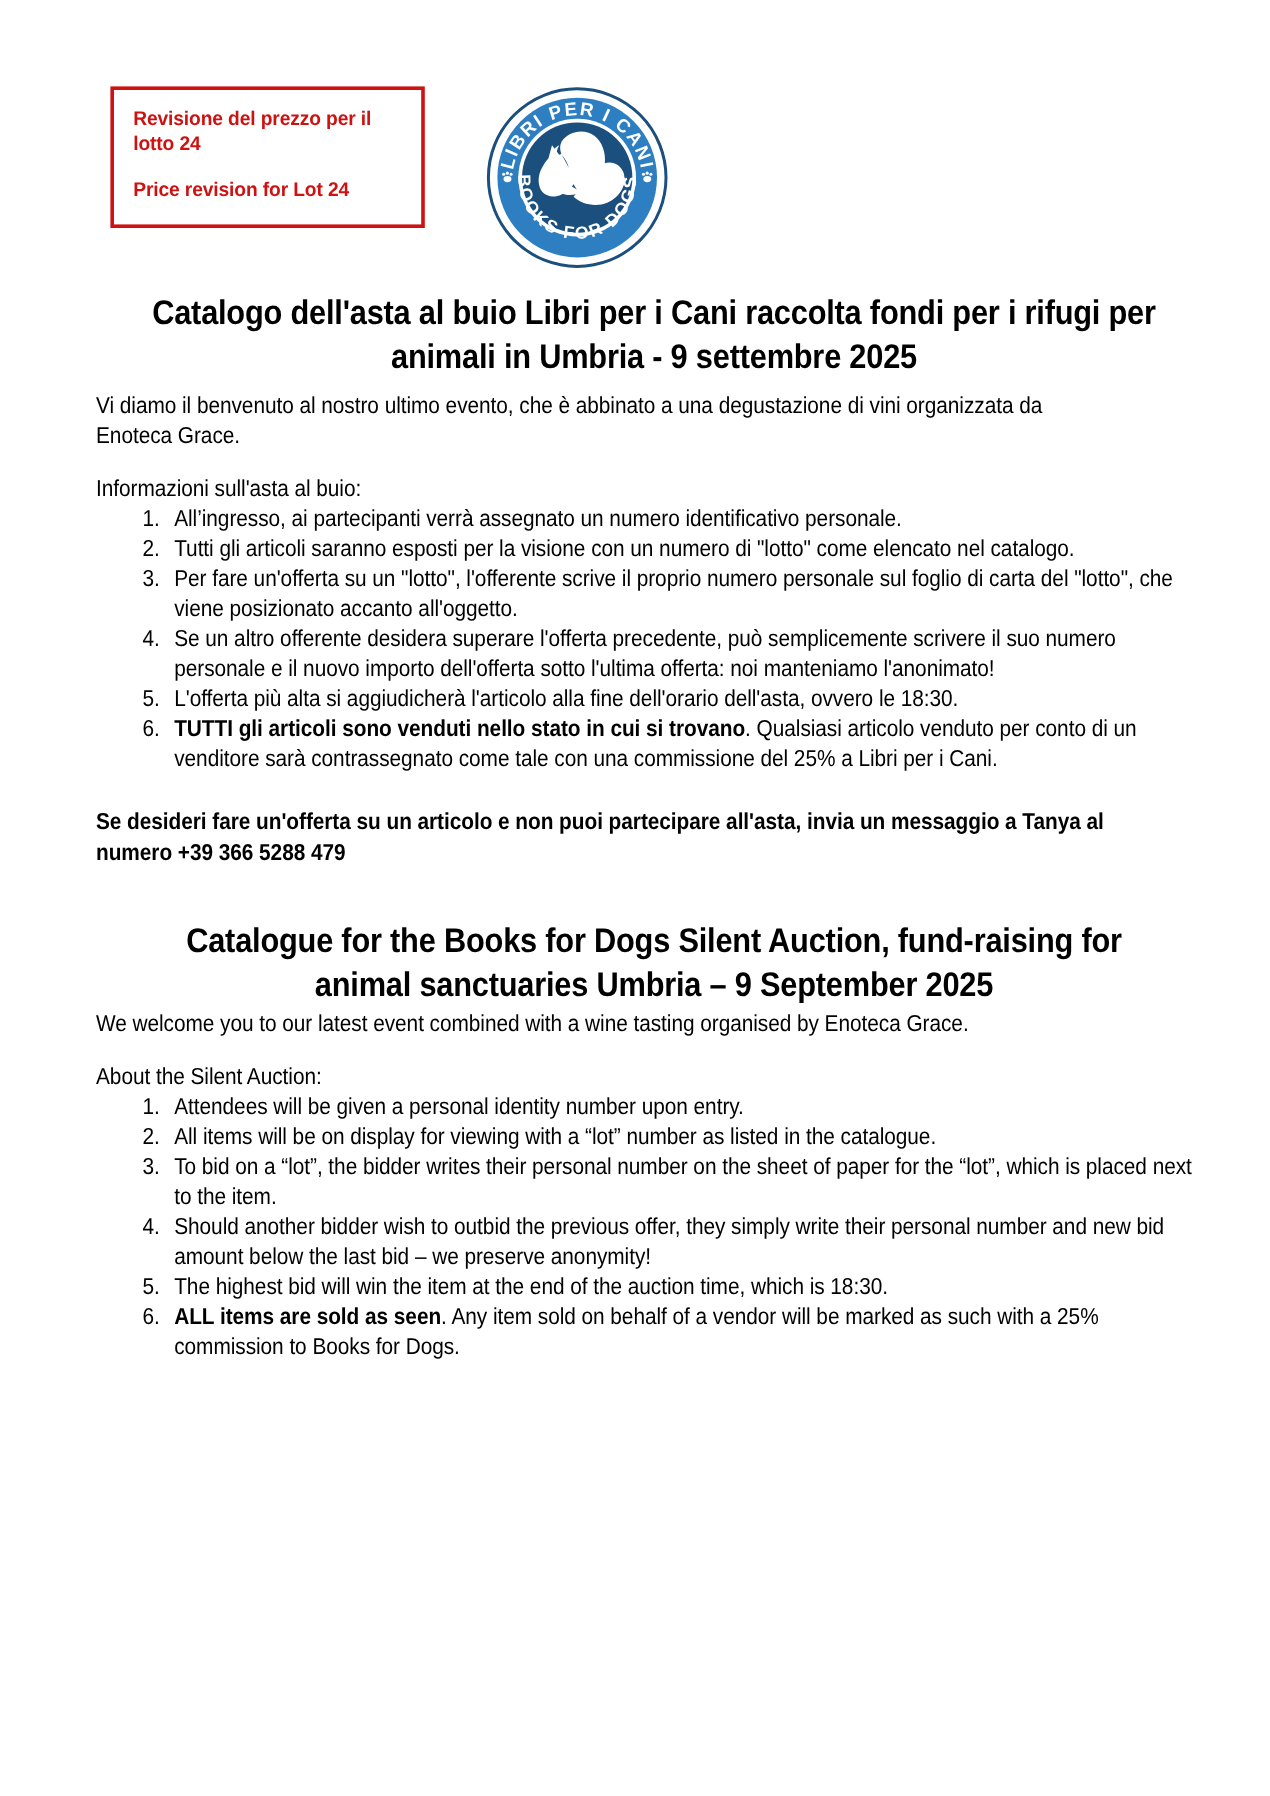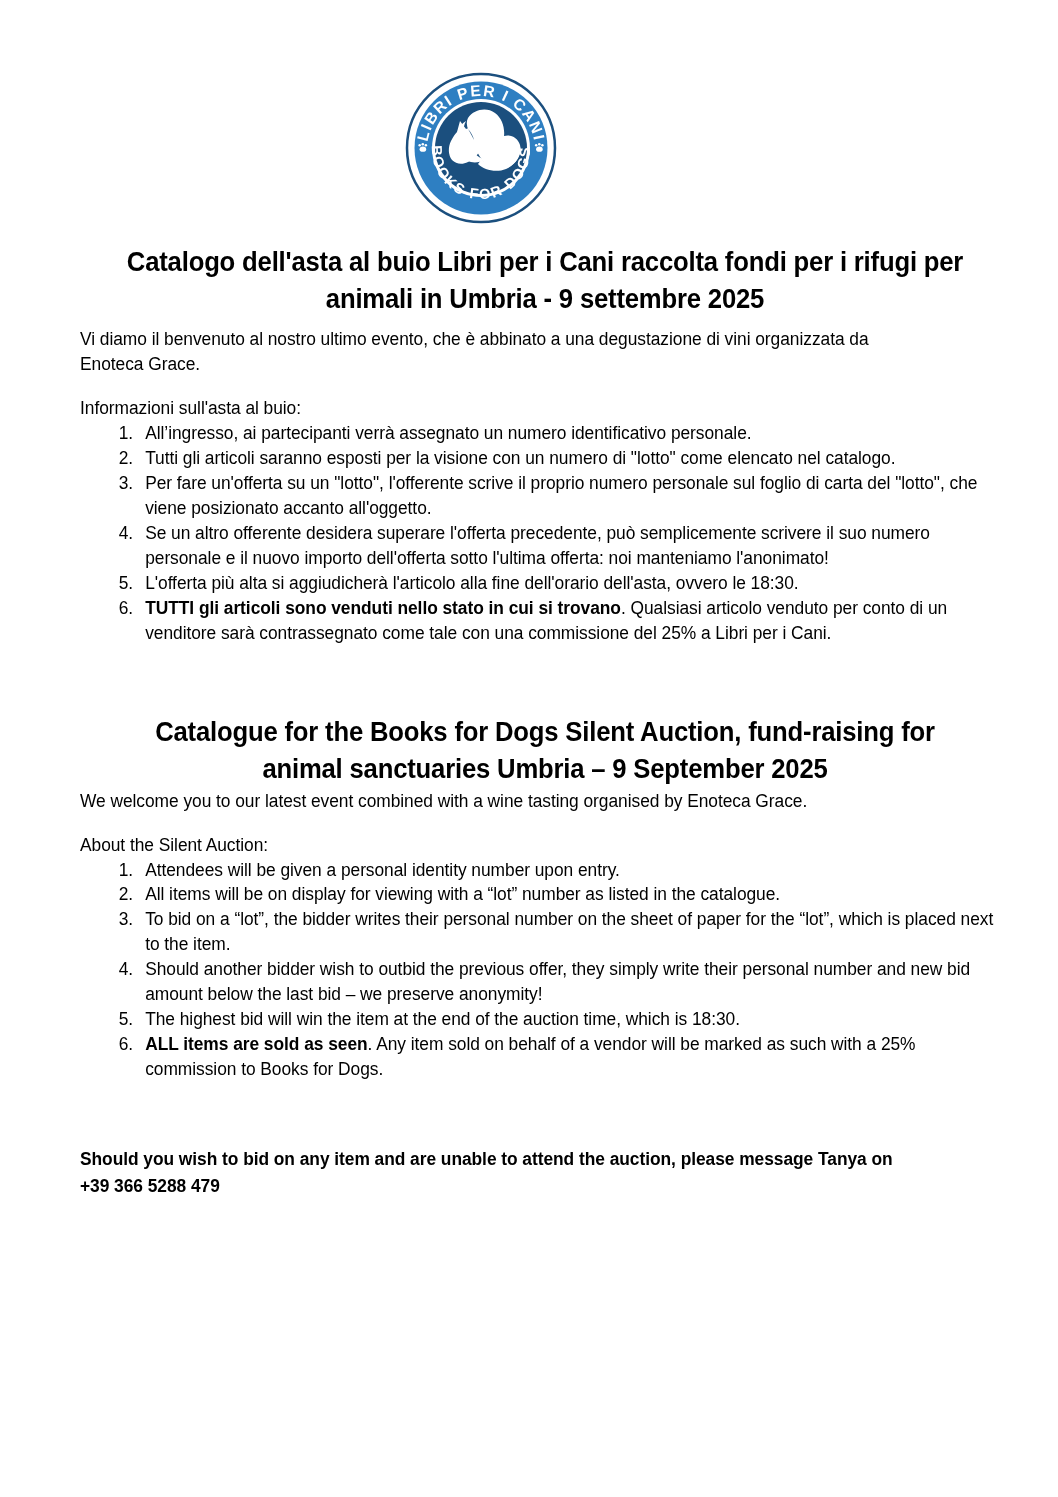--- a/index.html
+++ b/index.html
@@ -130,20 +130,24 @@
 
   .contact-block p.para { line-height: 1.40; }
 </style>
 </head>
 <body>
 
 <div class="page">
 
   <div class="header">
 
+    <div class="notice-box">
+      <div class="notice-line">Revisione del prezzo per il lotto 24</div>
+      <div class="notice-line second">Price revision for Lot 24</div>
+    </div>
 
     <div class="logo-wrap">
       <svg viewBox="0 0 152 152" xmlns="http://www.w3.org/2000/svg" aria-hidden="true">
         <defs>
           <path id="arcTop" d="M 22,78 A 54,54 0 0 1 130,78" fill="none"></path>
           <path id="arcBottom" d="M 27,78 A 49,49 0 0 0 125,78" fill="none"></path>
         </defs>
 
         <circle cx="76" cy="76" r="74" fill="none" stroke="#1b4f7e" stroke-width="2.5"></circle>
 
@@ -230,20 +234,23 @@
       <li><b></b><span>All’ingresso, ai partecipanti verrà assegnato un numero identificativo personale.</span></li>
       <li><b></b><span>Tutti gli articoli saranno esposti per la visione con un numero di "lotto" come elencato nel catalogo.</span></li>
       <li><b></b><span>Per fare un'offerta su un "lotto", l'offerente scrive il proprio numero personale sul foglio di carta del "lotto", che viene posizionato accanto all'oggetto.</span></li>
       <li><b></b><span>Se un altro offerente desidera superare l'offerta precedente, può semplicemente scrivere il suo numero personale e il nuovo importo dell'offerta sotto l'ultima offerta: noi manteniamo l'anonimato!</span></li>
       <li><b></b><span>L'offerta più alta si aggiudicherà l'articolo alla fine dell'orario dell'asta, ovvero le 18:30.</span></li>
       <li><b>TUTTI gli articoli sono venduti nello stato in cui si trovano</b><span>. Qualsiasi articolo venduto per conto di un venditore sarà contrassegnato come tale con una commissione del 25% a Libri per i Cani.</span></li>
     </ol>
 
     <div class="spacer-md"></div>
 
+    <div class="contact-block">
+      <p class="para bold">Se desideri fare un'offerta su un articolo e non puoi partecipare all'asta, invia un messaggio a Tanya al numero +39 366 5288 479</p>
+    </div>
 
     <div class="spacer-lg"></div>
 
     <h1 class="doc-title en">Catalogue for the Books for Dogs Silent Auction, fund-raising for animal sanctuaries Umbria – 9 September 2025</h1>
 
     <p class="para">We welcome you to our latest event combined with a wine tasting organised by Enoteca Grace.</p>
 
     <div class="spacer-sm"></div>
 
     <p class="para">About the Silent Auction:</p>
@@ -252,19 +259,16 @@
       <li><b></b><span>Attendees will be given a personal identity number upon entry.</span></li>
       <li><b></b><span>All items will be on display for viewing with a “lot” number as listed in the catalogue.</span></li>
       <li><b></b><span>To bid on a “lot”, the bidder writes their personal number on the sheet of paper for the “lot”, which is placed next to the item.</span></li>
       <li><b></b><span>Should another bidder wish to outbid the previous offer, they simply write their personal number and new bid amount below the last bid – we preserve anonymity!</span></li>
       <li><b></b><span>The highest bid will win the item at the end of the auction time, which is 18:30.</span></li>
       <li><b>ALL items are sold as seen</b><span>. Any item sold on behalf of a vendor will be marked as such with a 25% commission to Books for Dogs.</span></li>
     </ol>
 
     <div class="spacer-xxl"></div>
 
-    <div class="contact-block">
-      <p class="para bold">Should you wish to bid on any item and are unable to attend the auction, please message Tanya on +39 366 5288 479</p>
-    </div>
 
   </div>
 
 </div>
 
 </body></html>

